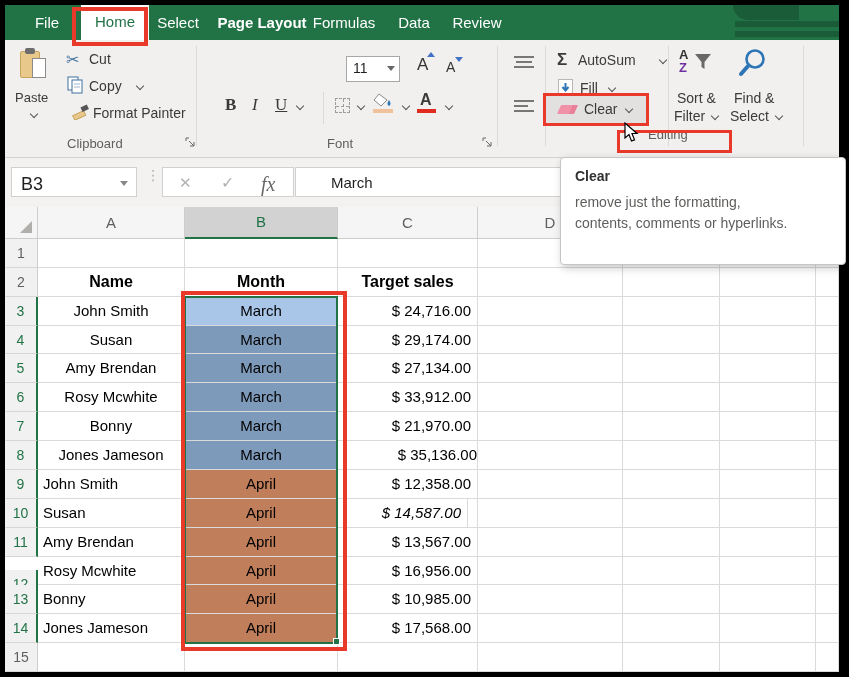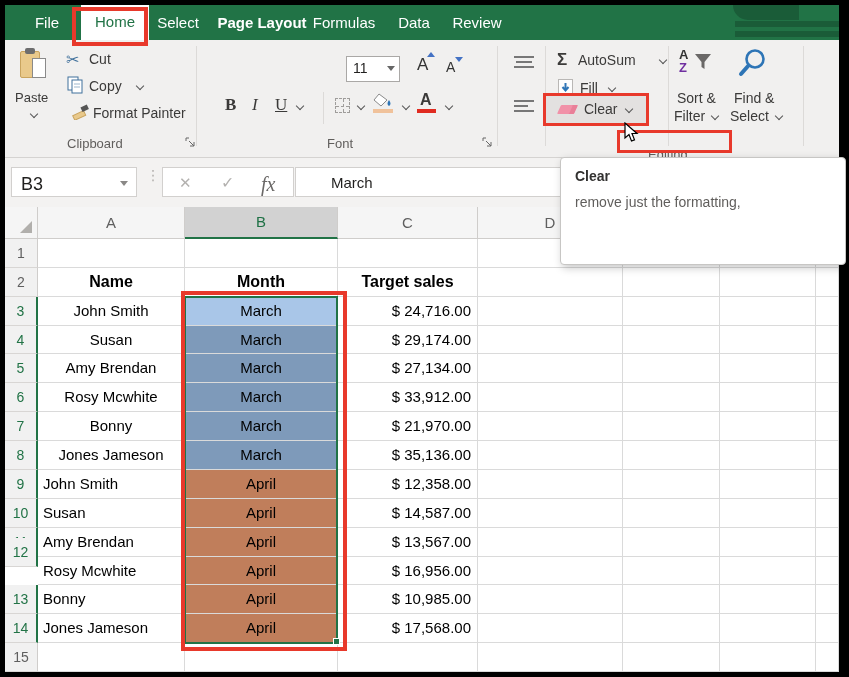--- a/index.html
+++ b/index.html
@@ -198,21 +198,21 @@
     <div>
       <svg style="position:absolute;left:731px;top:8px;" width="34" height="30">
         <circle cx="19" cy="11" r="8.5" fill="none" stroke="#2e75b6" stroke-width="2.6"></circle>
         <line x1="12.5" y1="17.5" x2="5" y2="26" stroke="#2e75b6" stroke-width="4" stroke-linecap="round"></line>
       </svg>
       <div class="rtext" style="left:729px;top:50px;">Find &amp;</div>
       <div class="rtext" style="left:725px;top:68px;">Select</div>
       <span class="chev abs" style="left:771px;top:73px;"></span>
     </div>
 
-    <div class="rlabel" style="left:643px;top:107px;">Editing</div>
+    <div class="rlabel" style="left:643px;top:87px;">Editing</div>
     <div class="redbox" style="left:612px;top:90px;width:115px;height:23px;"></div>
   </div>
 
   <svg class="cursor-svg" style="left:623px;top:122px;" width="18" height="22">
     <path d="M2,1 L2,16 L6,12.5 L8.5,19 L11.5,17.8 L9,11.5 L14,11.5 Z" fill="#fff" stroke="#000" stroke-width="1.2"></path>
   </svg>
 
   <div id="formulabar">
     <div class="fb-box" style="left:6px;top:9px;width:126px;height:30px;">
       <span style="position:absolute;left:9px;top:6px;font-size:18px;color:#201f1e;">B3</span>
@@ -247,21 +247,21 @@
         <div class="rowhdr" style="left: 0px; top: 60.87px; width: 33px; height: 28.87px; line-height: 28.87px;">2</div>
         <div class="rowhdr sel" style="left: 0px; top: 89.74px; width: 33px; height: 28.87px; line-height: 28.87px;">3</div>
         <div class="rowhdr sel" style="left: 0px; top: 118.61px; width: 33px; height: 28.87px; line-height: 28.87px;">4</div>
         <div class="rowhdr sel" style="left: 0px; top: 147.48px; width: 33px; height: 28.87px; line-height: 28.87px;">5</div>
         <div class="rowhdr sel" style="left: 0px; top: 176.35px; width: 33px; height: 28.87px; line-height: 28.87px;">6</div>
         <div class="rowhdr sel" style="left: 0px; top: 205.22px; width: 33px; height: 28.87px; line-height: 28.87px;">7</div>
         <div class="rowhdr sel" style="left: 0px; top: 234.09px; width: 33px; height: 28.87px; line-height: 28.87px;">8</div>
         <div class="rowhdr sel" style="left: 0px; top: 262.96px; width: 33px; height: 28.87px; line-height: 28.87px;">9</div>
         <div class="rowhdr sel" style="left: 0px; top: 291.83px; width: 33px; height: 28.87px; line-height: 28.87px;">10</div>
         <div class="rowhdr sel" style="left: 0px; top: 320.7px; width: 33px; height: 28.87px; line-height: 28.87px;">11</div>
-        <div class="rowhdr sel" style="left: 0px; top: 331px; width: 33px; height: 28.87px; line-height: 28.87px;">12</div>
+        <div class="rowhdr sel" style="left: 0px; top: 363px; width: 33px; height: 28.87px; line-height: 28.87px;">12</div>
         <div class="rowhdr sel" style="left: 0px; top: 378.44px; width: 33px; height: 28.87px; line-height: 28.87px;">13</div>
         <div class="rowhdr sel" style="left: 0px; top: 407.31px; width: 33px; height: 28.87px; line-height: 28.87px;">14</div>
         <div class="rowhdr" style="left: 0px; top: 436.18px; width: 33px; height: 28.87px; line-height: 28.87px;">15</div>
         <div class="cell" style="left: 33px; top: 32px; width: 147px; height: 28.87px; line-height: 27.87px;"></div>
         <div class="cell" style="left: 180px; top: 32px; width: 153px; height: 28.87px; line-height: 27.87px;"></div>
         <div class="cell" style="left: 333px; top: 32px; width: 140px; height: 28.87px; line-height: 27.87px;"></div>
         <div class="cell" style="left: 473px; top: 32px; width: 145px; height: 28.87px; line-height: 27.87px;"></div>
         <div class="cell" style="left: 618px; top: 32px; width: 97px; height: 28.87px; line-height: 27.87px;"></div>
         <div class="cell" style="left: 715px; top: 32px; width: 96px; height: 28.87px; line-height: 27.87px;"></div>
         <div class="cell" style="left: 811px; top: 32px; width: 23px; height: 28.87px; line-height: 27.87px;"></div>
@@ -376,27 +376,27 @@
         <div class="cell " style="left: 180px; top: 147.48px; width: 153px; height: 28.87px; line-height: 27.87px; text-align: center; background: rgb(126, 154, 186);">March</div>
         <div class="cell " style="left: 333px; top: 147.48px; width: 140px; height: 28.87px; line-height: 27.87px; text-align: right; padding-right: 6px;">$ 27,134.00</div>
         <div class="cell " style="left: 33px; top: 176.35px; width: 147px; height: 28.87px; line-height: 27.87px; text-align: center;">Rosy Mcwhite</div>
         <div class="cell " style="left: 180px; top: 176.35px; width: 153px; height: 28.87px; line-height: 27.87px; text-align: center; background: rgb(126, 154, 186);">March</div>
         <div class="cell " style="left: 333px; top: 176.35px; width: 140px; height: 28.87px; line-height: 27.87px; text-align: right; padding-right: 6px;">$ 33,912.00</div>
         <div class="cell " style="left: 33px; top: 205.22px; width: 147px; height: 28.87px; line-height: 27.87px; text-align: center;">Bonny</div>
         <div class="cell " style="left: 180px; top: 205.22px; width: 153px; height: 28.87px; line-height: 27.87px; text-align: center; background: rgb(126, 154, 186);">March</div>
         <div class="cell " style="left: 333px; top: 205.22px; width: 140px; height: 28.87px; line-height: 27.87px; text-align: right; padding-right: 6px;">$ 21,970.00</div>
         <div class="cell " style="left: 33px; top: 234.09px; width: 147px; height: 28.87px; line-height: 27.87px; text-align: center;">Jones Jameson</div>
         <div class="cell " style="left: 180px; top: 234.09px; width: 153px; height: 28.87px; line-height: 27.87px; text-align: center; background: rgb(126, 154, 186);">March</div>
-        <div class="cell " style="left: 333px; top: 234.09px; width: 140px; height: 28.87px; line-height: 27.87px; text-align: right; padding-right: 6px;">$ 35,136.00</div>
+        <div class="cell " style="left: 333px; top: 234.09px; width: 140px; height: 28.87px; line-height: 27.87px; text-align: right; ">$ 35,136.00</div>
         <div class="cell " style="left: 33px; top: 262.96px; width: 147px; height: 28.87px; line-height: 27.87px; text-align: left; padding-left: 5px;">John Smith</div>
         <div class="cell " style="left: 180px; top: 262.96px; width: 153px; height: 28.87px; line-height: 27.87px; text-align: center; background: rgb(192, 126, 91);">April</div>
         <div class="cell " style="left: 333px; top: 262.96px; width: 140px; height: 28.87px; line-height: 27.87px; text-align: right; padding-right: 6px;">$ 12,358.00</div>
         <div class="cell " style="left: 33px; top: 291.83px; width: 147px; height: 28.87px; line-height: 27.87px; text-align: left; padding-left: 5px;">Susan</div>
         <div class="cell " style="left: 180px; top: 291.83px; width: 153px; height: 28.87px; line-height: 27.87px; text-align: center; background: rgb(192, 126, 91);">April</div>
-        <div class="cell " style="left: 333px; top: 291.83px; width: 140px; height: 28.87px; line-height: 27.87px; text-align: right; padding-right: 6px;">$ 14,587.00</div>
+        <div class="cell " style="left: 323px; top: 291.83px; width: 140px; height: 28.87px; line-height: 27.87px; text-align: right; padding-right: 6px; font-style: italic;">$ 14,587.00</div>
         <div class="cell " style="left: 33px; top: 320.7px; width: 147px; height: 28.87px; line-height: 27.87px; text-align: left; padding-left: 5px;">Amy Brendan</div>
         <div class="cell " style="left: 180px; top: 320.7px; width: 153px; height: 28.87px; line-height: 27.87px; text-align: center; background: rgb(192, 126, 91);">April</div>
         <div class="cell " style="left: 333px; top: 320.7px; width: 140px; height: 28.87px; line-height: 27.87px; text-align: right; padding-right: 6px;">$ 13,567.00</div>
         <div class="cell " style="left: 33px; top: 349.57px; width: 147px; height: 28.87px; line-height: 27.87px; text-align: left; padding-left: 5px;">Rosy Mcwhite</div>
         <div class="cell " style="left: 180px; top: 349.57px; width: 153px; height: 28.87px; line-height: 27.87px; text-align: center; background: rgb(192, 126, 91);">April</div>
         <div class="cell " style="left: 333px; top: 349.57px; width: 140px; height: 28.87px; line-height: 27.87px; text-align: right; padding-right: 6px;">$ 16,956.00</div>
         <div class="cell " style="left: 33px; top: 378.44px; width: 147px; height: 28.87px; line-height: 27.87px; text-align: left; padding-left: 5px;">Bonny</div>
         <div class="cell " style="left: 180px; top: 378.44px; width: 153px; height: 28.87px; line-height: 27.87px; text-align: center; background: rgb(192, 126, 91);">April</div>
         <div class="cell " style="left: 333px; top: 378.44px; width: 140px; height: 28.87px; line-height: 27.87px; text-align: right; padding-right: 6px;">$ 10,985.00</div>
         <div class="cell " style="left: 33px; top: 407.31px; width: 147px; height: 28.87px; line-height: 27.87px; text-align: left; padding-left: 5px;">Jones Jameson</div>
@@ -404,15 +404,16 @@
         <div class="cell " style="left: 333px; top: 407.31px; width: 140px; height: 28.87px; line-height: 27.87px; text-align: right; padding-right: 6px;">$ 17,568.00</div>
       </div>
     <div id="sel-border" style="left: 179px; top: 88.74px; width: 154px; height: 348.44px;"></div>
     <div id="sel-handle" style="left: 328px; top: 431.18px;"></div>
     <div class="redbox thick" style="left:176px;top:84px;width:166px;height:360px;"></div>
   </div>
 
   <div id="tooltip">
     <div class="t-title">Clear</div>
     <div class="t-line">remove just the formatting,</div>
+    <div class="t-line">contents, comments or hyperlinks.</div>
   </div>
 
 </div>
 
 </body></html>

